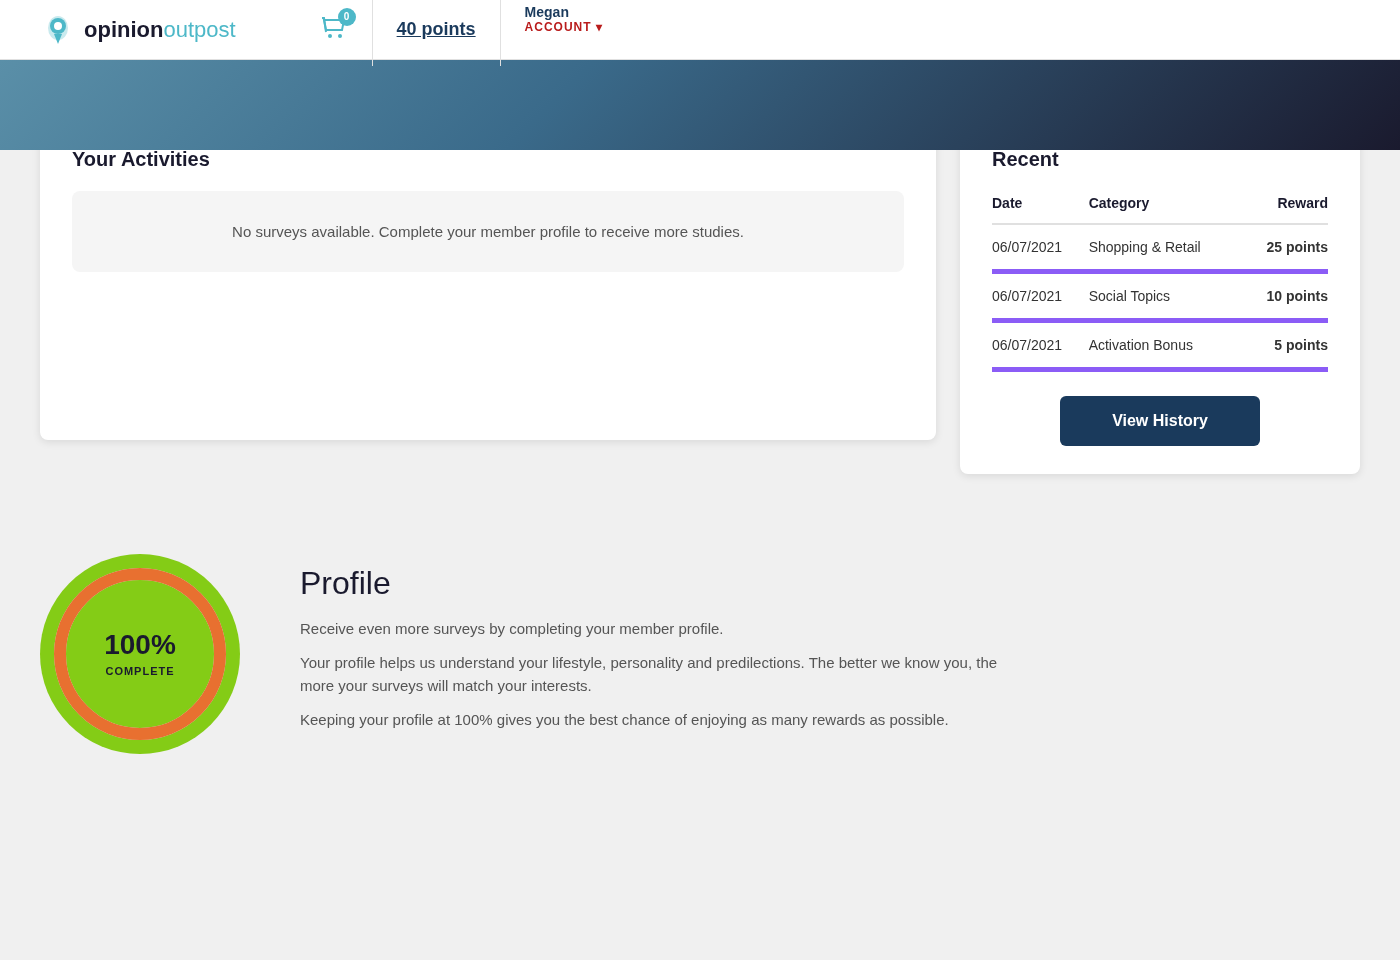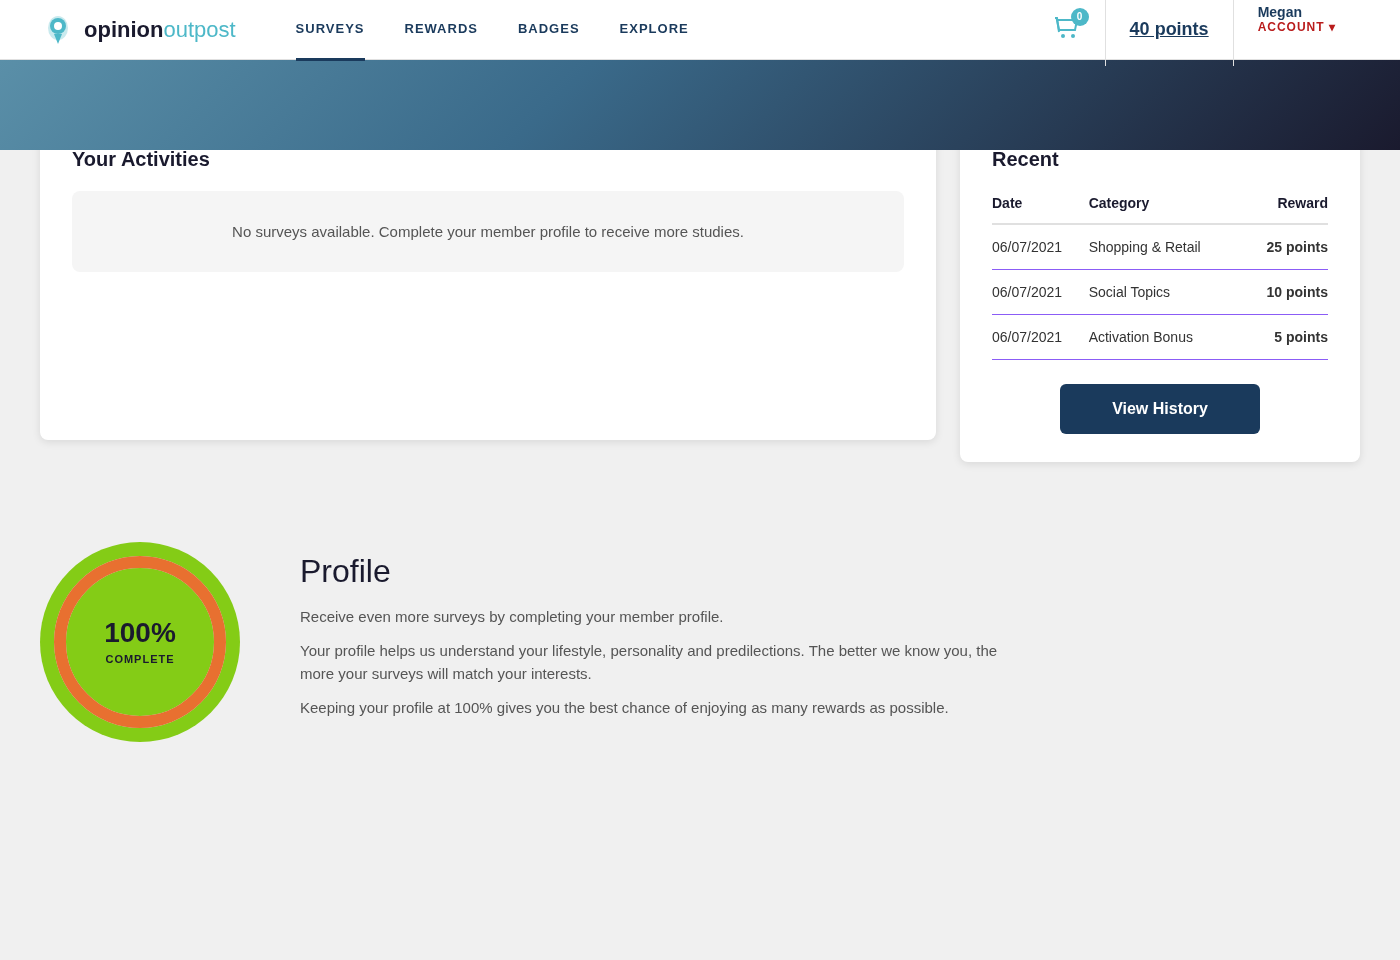--- a/index.html
+++ b/index.html
@@ -193,21 +193,21 @@
       font-size: 14px;
       font-weight: 700;
       color: #1a1a2e;
       padding: 8px 0 12px 0;
     }
     .recent-table th.right { text-align: right; }
     .recent-table td {
       padding: 14px 0;
       font-size: 14px;
       color: #333;
-      border-bottom: 1px solid #8b5cf6;
+      border-bottom: 5px solid #8b5cf6;
     }
     .recent-table td.right { text-align: right; font-weight: 700; }
     .view-history-btn {
       display: block;
       background: #1a3a5c;
       color: #fff;
       border: none;
       border-radius: 6px;
       padding: 16px 32px;
       font-size: 16px;
@@ -288,26 +288,20 @@
       <ellipse cx="18" cy="16" rx="10" ry="12" fill="#4db8c8" opacity="0.3"></ellipse>
       <circle cx="18" cy="14" r="8" fill="#4db8c8"></circle>
       <circle cx="18" cy="14" r="4" fill="#fff"></circle>
       <polygon points="14,22 22,22 18,32" fill="#4db8c8"></polygon>
     </svg>
     <span class="logo-text">
       <span class="logo-opinion">opinion</span><span class="logo-outpost">outpost</span>
     </span>
   </div>
 
-  <nav class="nav">
-    <span class="nav-item active">SURVEYS</span>
-    <span class="nav-item">REWARDS</span>
-    <span class="nav-item">BADGES</span>
-    <span class="nav-item">EXPLORE</span>
-  </nav>
 
   <div class="header-right">
     <div class="cart-area">
       <div class="cart-icon-wrap">
         <svg class="cart-svg" viewBox="0 0 28 28" fill="none" xmlns="http://www.w3.org/2000/svg">
           <path d="M4 6h20l-2 10H6L4 6z" stroke="#4db8c8" stroke-width="2" fill="none"></path>
           <circle cx="10" cy="22" r="2" fill="#4db8c8"></circle>
           <circle cx="20" cy="22" r="2" fill="#4db8c8"></circle>
           <path d="M2 4h2l2 14" stroke="#4db8c8" stroke-width="2"></path>
         </svg>

